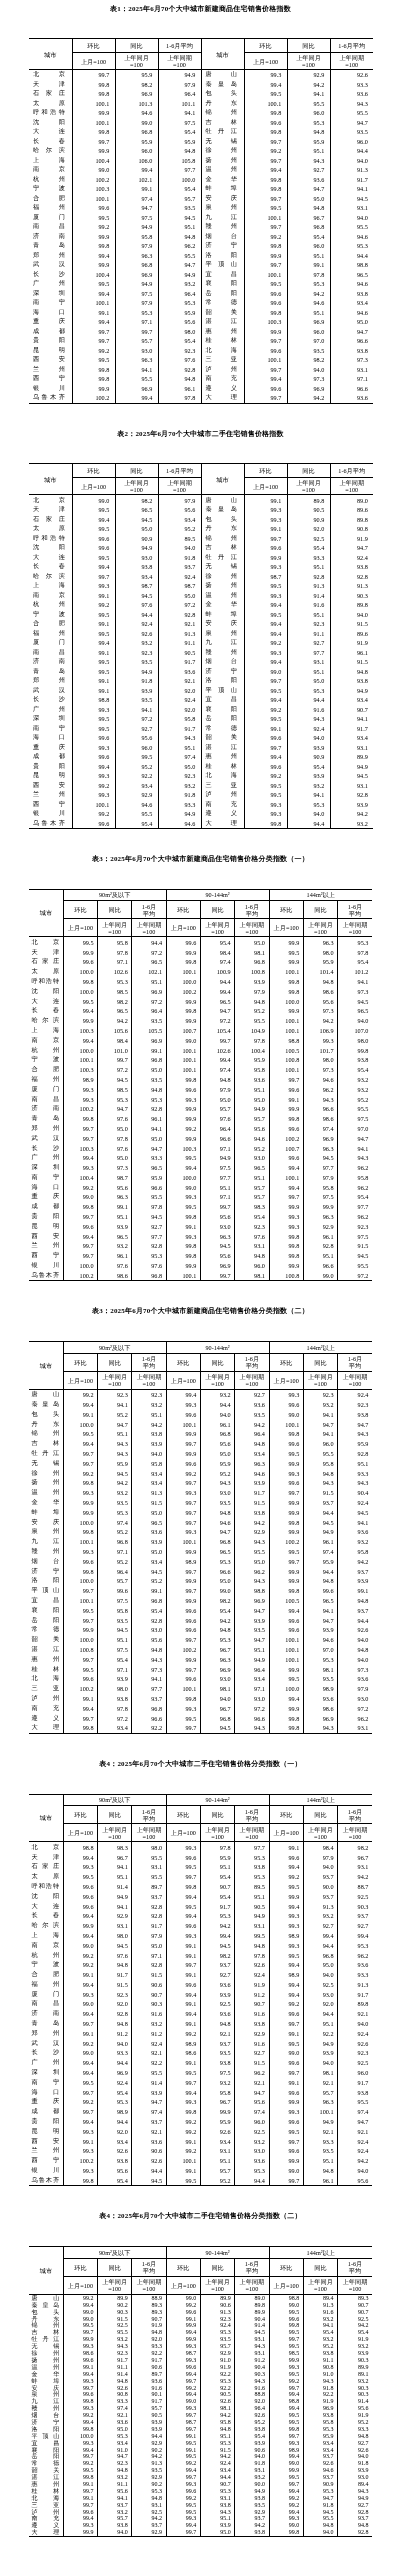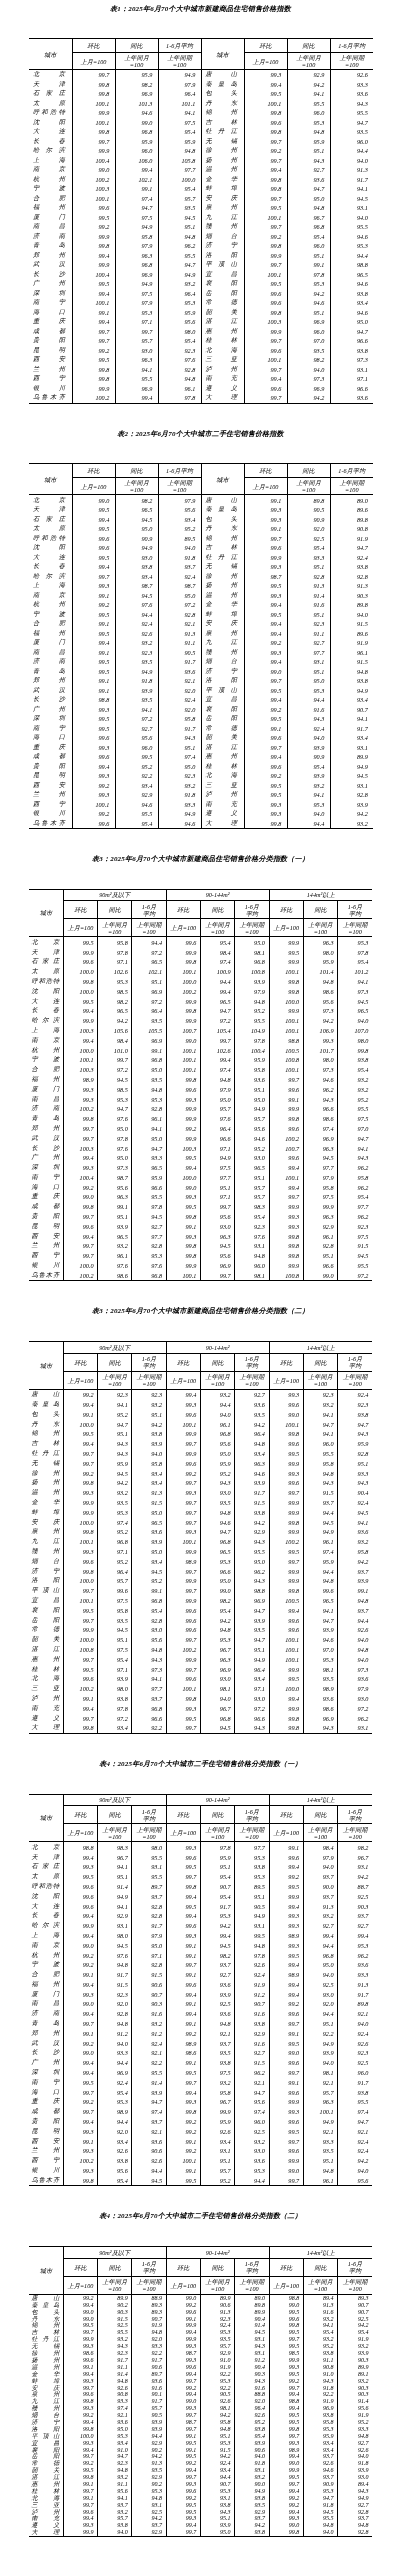--- a/index.html
+++ b/index.html
@@ -1,21 +1,21 @@
 <!DOCTYPE html>
 <html style="font-size:8.2px"><head>
 <meta charset="utf-8">
 <style>
   html,body{margin:0;padding:0;}
   body{
     width:402px;height:2585px;overflow:hidden;
     background:#ffffff;color:#000000;
     font-family:"Liberation Serif","DejaVu Serif",serif;
   }
-  .doc{width:343px;margin-left:29px;font-style:italic;}
+  .doc{width:343px;margin-left:29px;}
   .caption{
     text-align:center;font-weight:bold;font-size:7px;line-height:9.8px;
     margin:26px 0 24px 0;letter-spacing:0.2px;
   }
   .sheet-section:first-child .caption{margin-top:4.6px;}
   table{
     border-collapse:collapse;table-layout:fixed;width:343px;
     border-top:1px solid #000;border-bottom:1px solid #000;
   }
   th{

